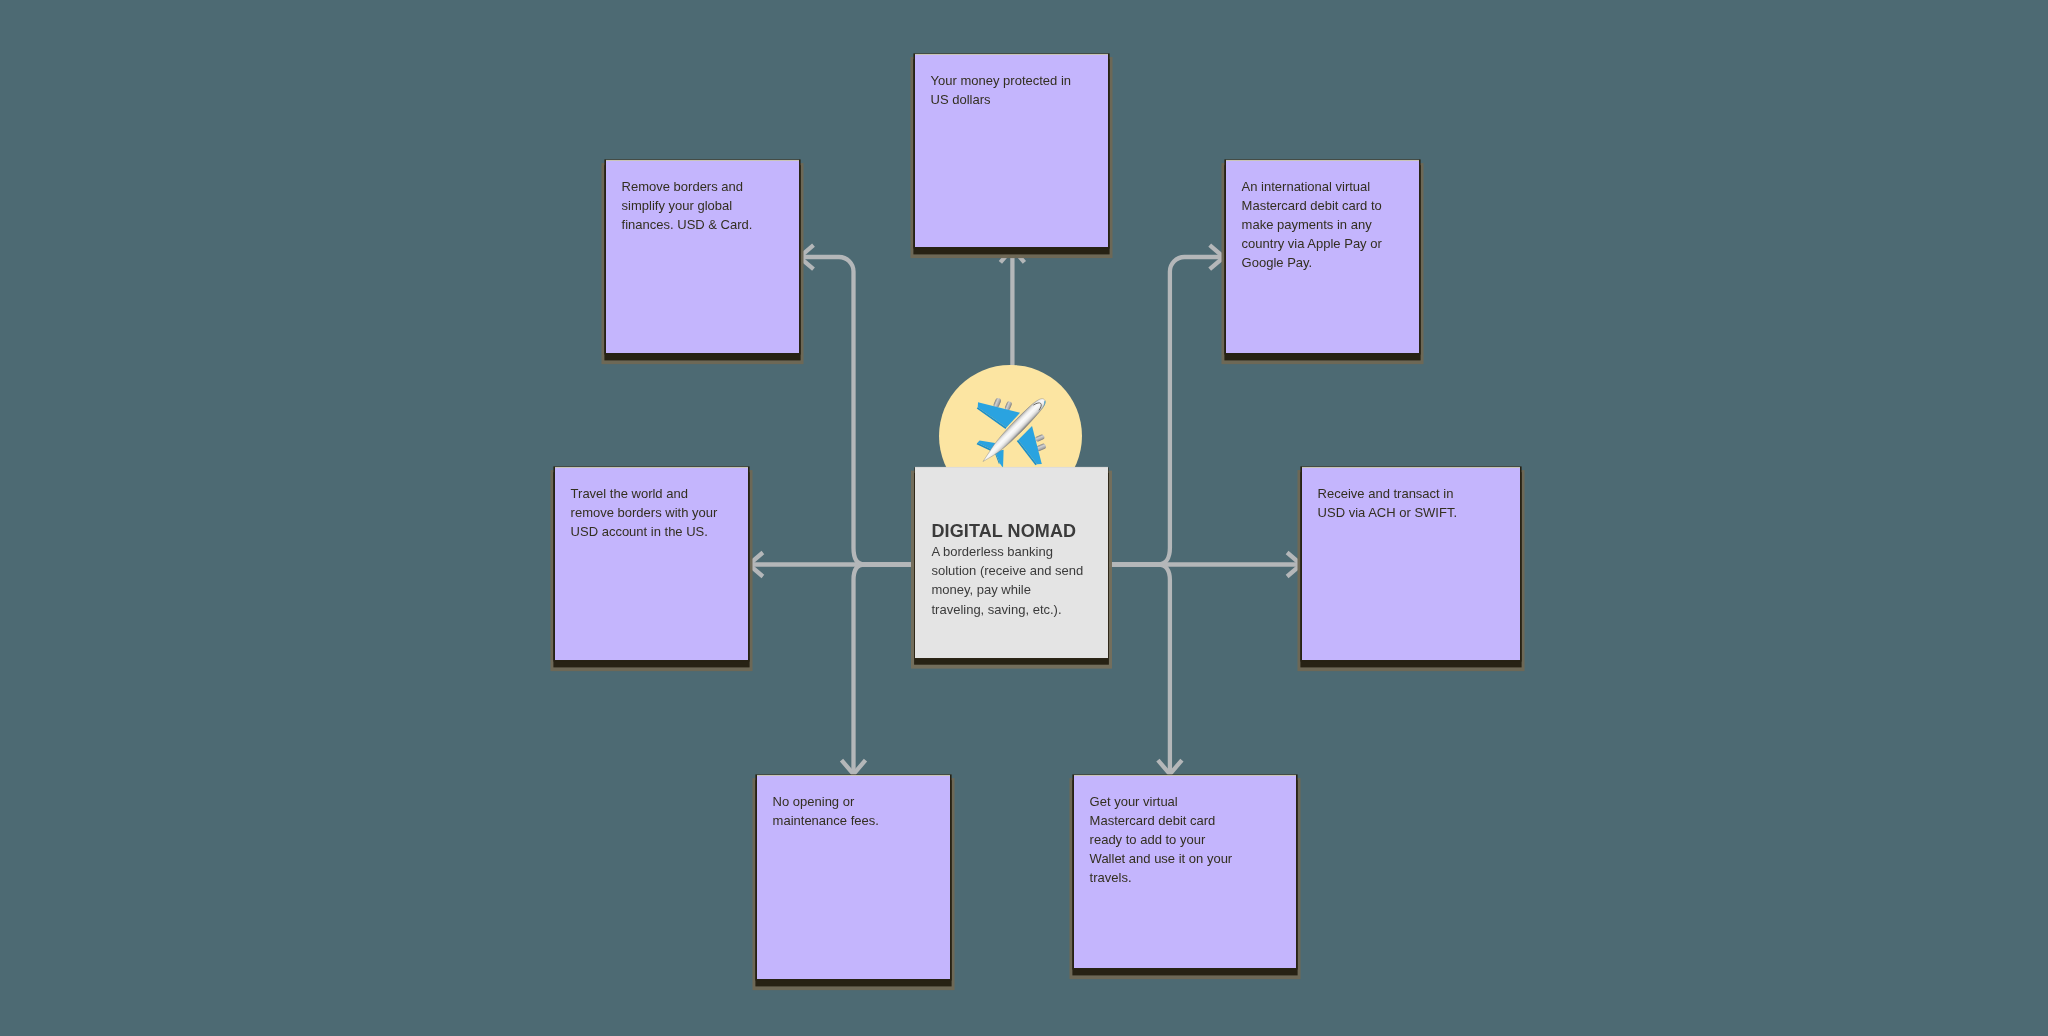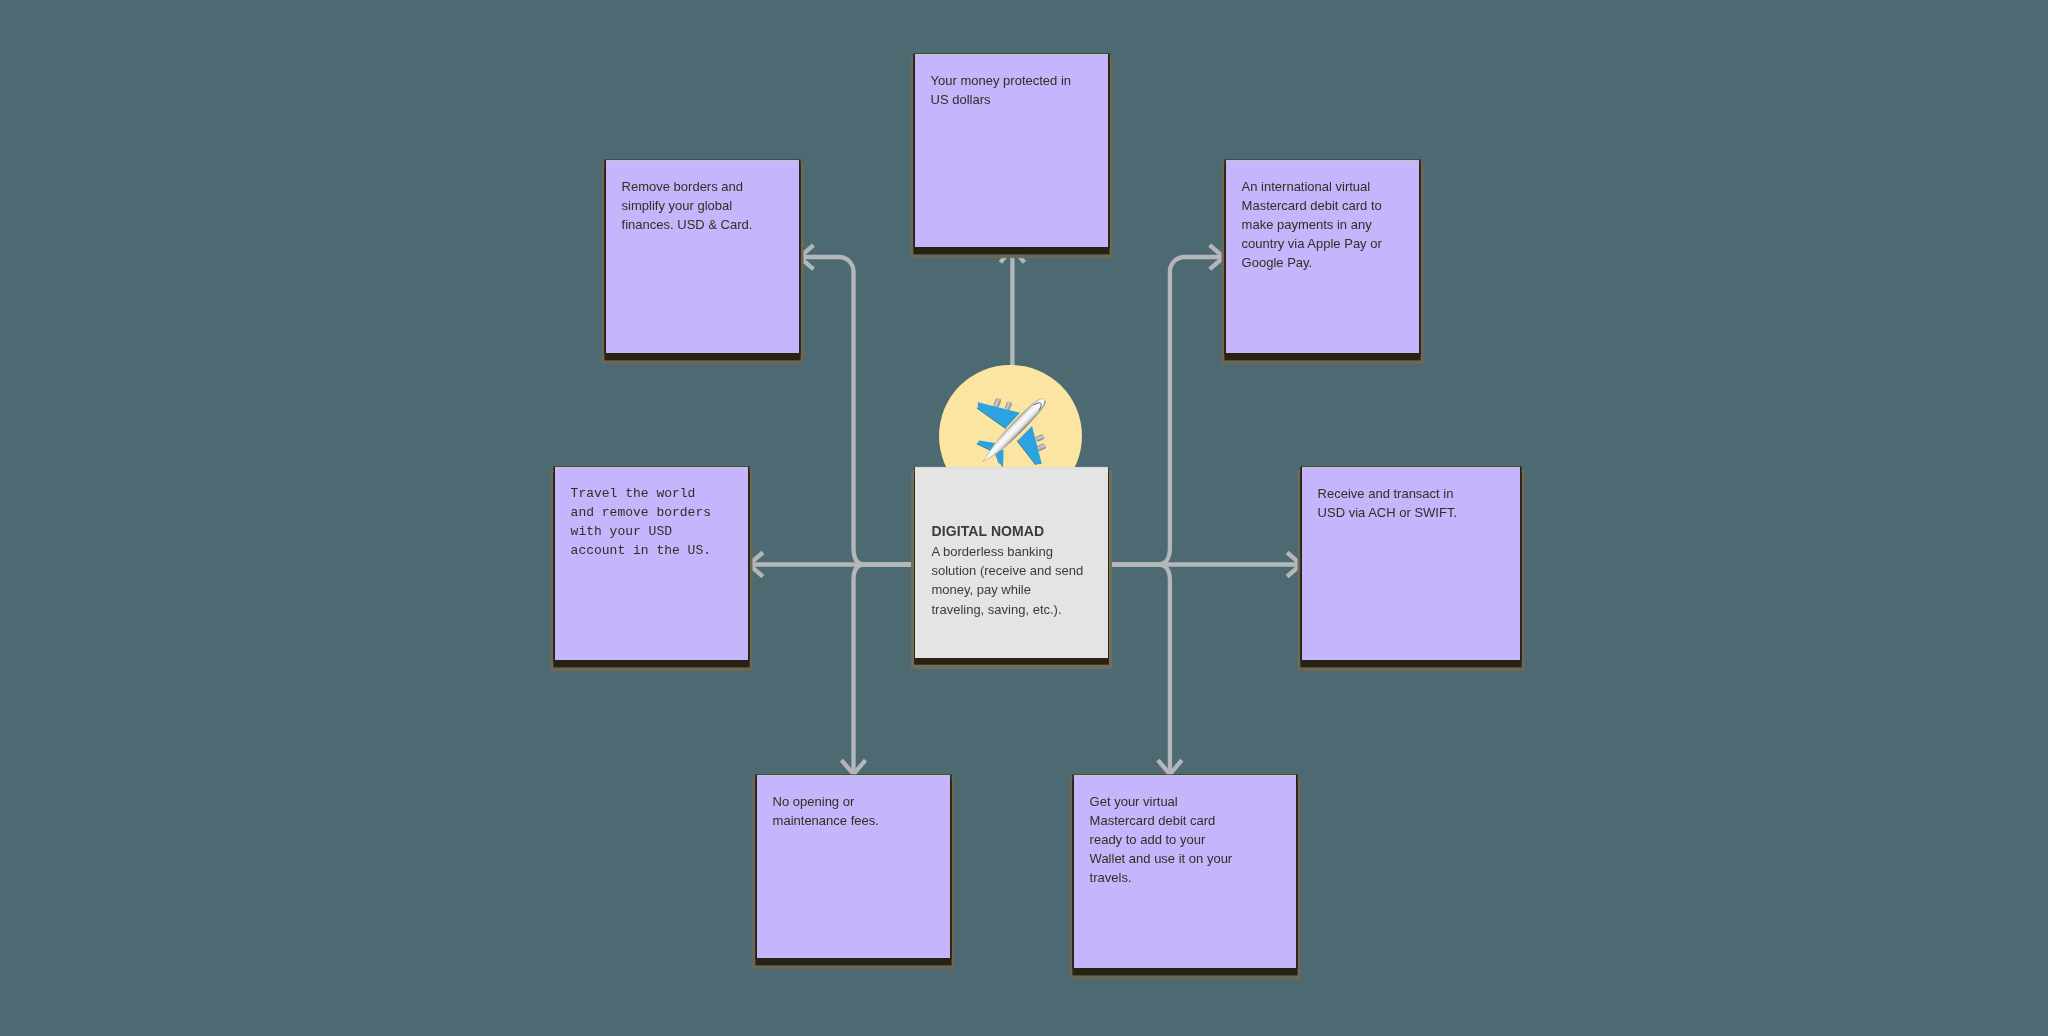--- a/index.html
+++ b/index.html
@@ -34,21 +34,21 @@
 
   .note.center{
     background:#e4e4e4;color:#2d2d2d;z-index:5;
     box-shadow:
       0 -1.1px 0 0 rgba(226,226,226,.95),
       0 0 0 0.6px #30291a,
       0 5.8px 0 0.9px #272214,
       0 6.6px 0 4.0px rgba(116,110,92,.98);
   }
   .note.center .txt{left:16.2px;top:54.6px;width:153px;line-height:19.3px;font-size:13px;color:#3b3b3b;}
-  .nomad-title{font-weight:bold;letter-spacing:.1px;display:block;font-size:14px;}
+  .nomad-title{font-weight:bold;letter-spacing:.1px;display:block;font-size:18px;}
 </style>
 </head>
 <body>
 
 <div id="stage">
 
   <svg class="links" viewBox="0 0 2048 1036">
     <g fill="none" stroke="#b4b7b9" stroke-width="4.3" stroke-linecap="butt" stroke-linejoin="round">
 
       <path d="M1012.4,468 L1012.4,251"></path>
@@ -135,31 +135,31 @@
   <div class="note" style="left:606px;top:161px;width:192.5px;height:191.8px;padding-left:12px;">
 
     <div class="txt">Remove borders and simplify your global finances. USD &amp; Card.</div>
   </div>
 
   <div class="note" style="left:1226px;top:161px;width:192.5px;height:191.8px;">
 
     <div class="txt">An international virtual Mastercard debit card to make payments in any country via Apple Pay or Google Pay.</div>
   </div>
 
-  <div class="note" style="left:555px;top:468px;width:192.5px;height:191.8px;font-family:Liberation Mono, monospace;">
+  <div class="note" style="left:555px;top:468px;width:192.5px;height:191.8px;">
 
     <div class="txt">Travel the world and remove borders with your USD account in the US.</div>
   </div>
 
   <div class="note" style="left:1302px;top:468px;width:218px;height:191.8px;">
 
     <div class="txt">Receive and transact in USD via ACH or SWIFT.</div>
   </div>
 
-  <div class="note" style="left:757px;top:776px;width:192.5px;height:182px;">
+  <div class="note" style="left:757px;top:776px;width:192.5px;height:203px;">
 
     <div class="txt">No opening or maintenance fees.</div>
   </div>
 
   <div class="note" style="left:1074px;top:776px;width:222px;height:191.8px;">
 
     <div class="txt">Get your virtual Mastercard debit card ready to add to your Wallet and use it on your travels.</div>
   </div>
 
   <div class="note center" style="left:915.3px;top:467.8px;width:192.5px;height:190.5px;">

